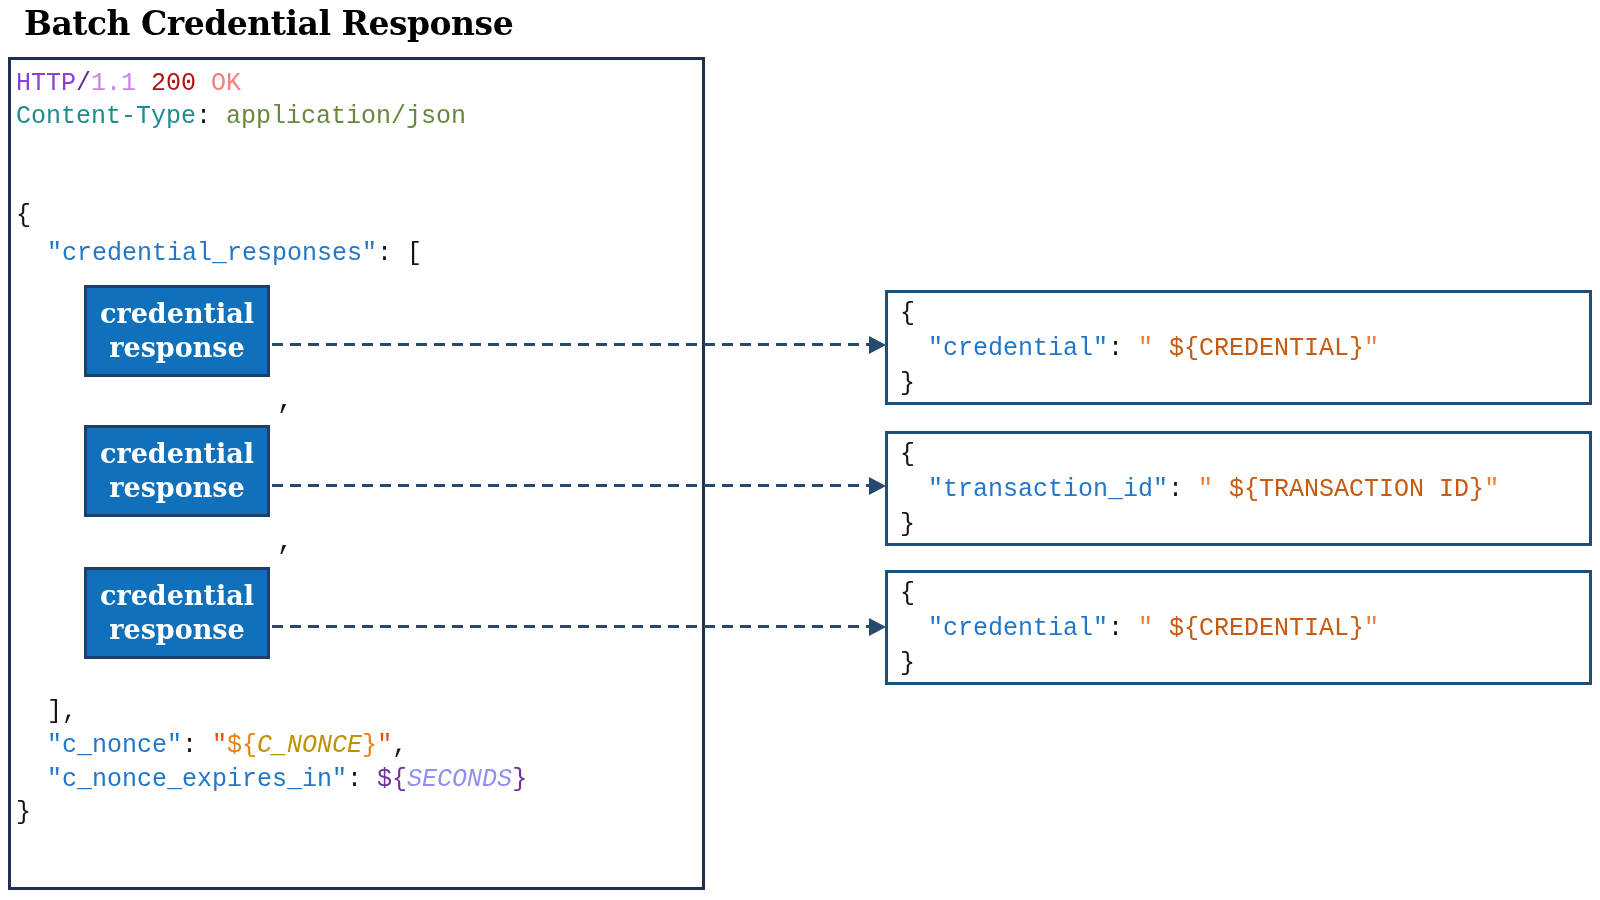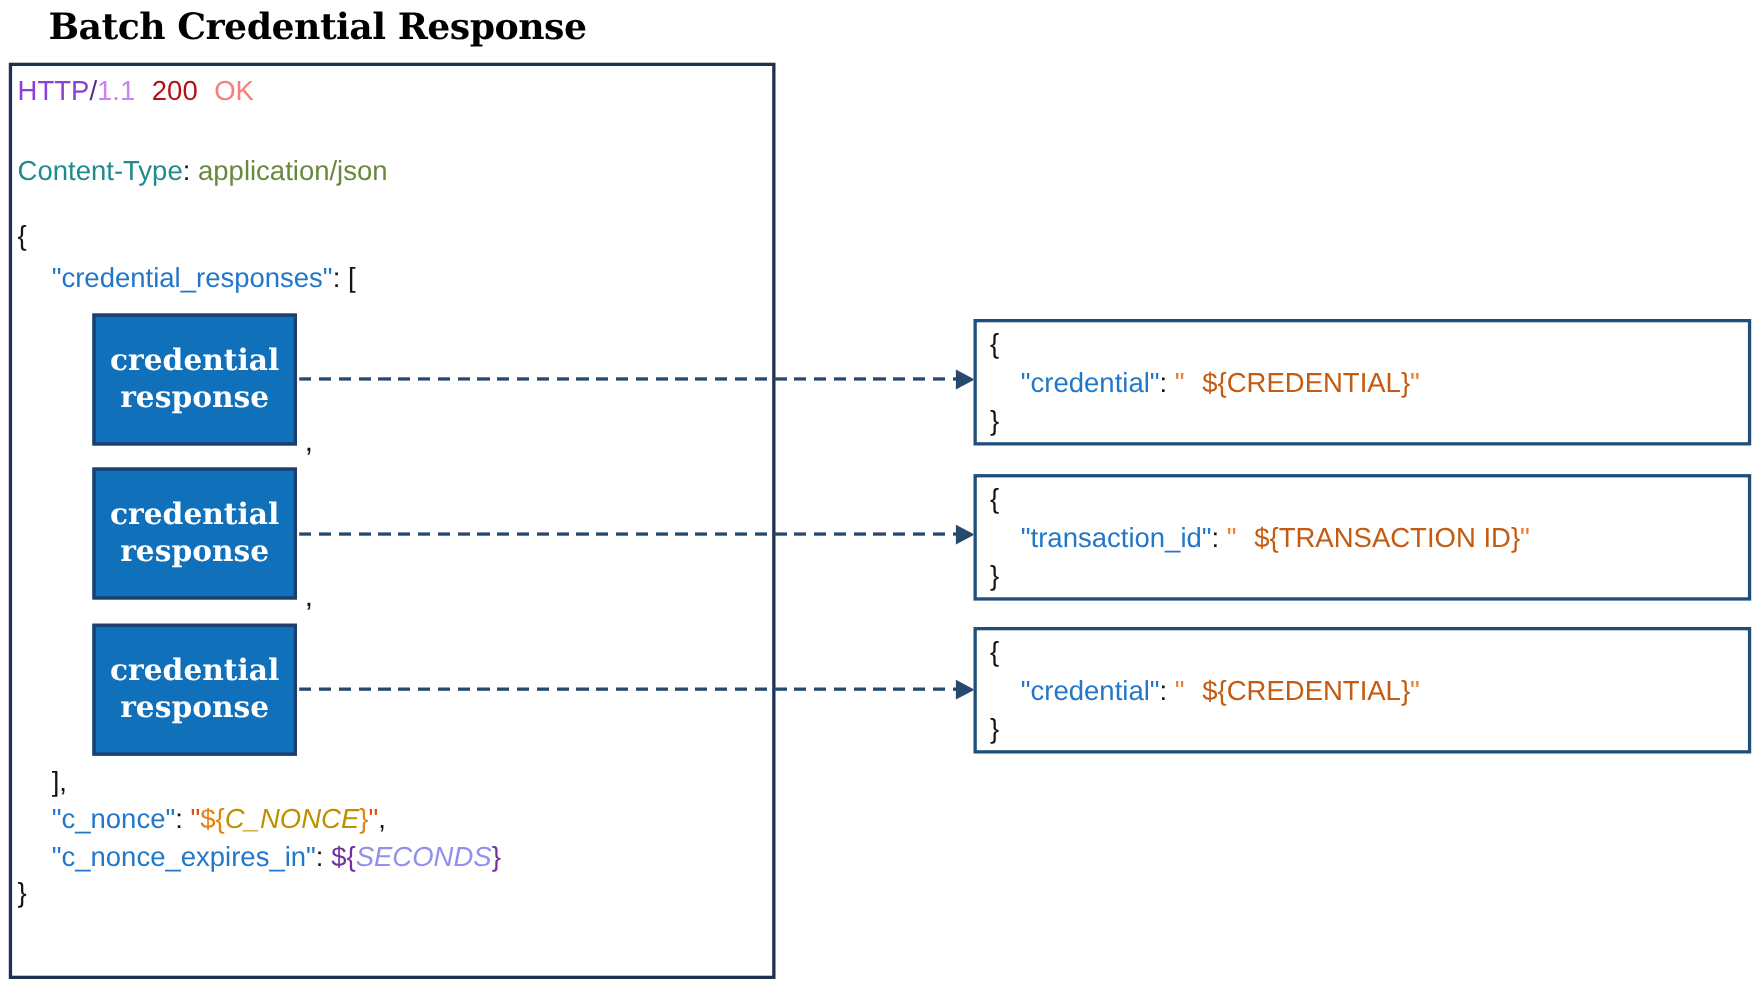--- a/index.html
+++ b/index.html
@@ -1,22 +1,22 @@
 <!DOCTYPE html>
 <html style="--ink: #141414; --box-border: #1f3050; --detail-border: #1f4e79; --arrow: #27496d; --blue-fill: #1170ba; --cred-border: #1c3f6e; --key-blue: #2277c8; --proto-purple: #8b41d5; --slash-purple: #5a2c90; --version-lilac: #c983f2; --status-dark-red: #b41117; --reason-salmon: #f57f7f; --header-teal: #1f8b8d; --header-value-olive: #67893c; --orange-light: #ed7d31; --orange-dark: #c55a11; --red-orange: #e04e12; --brace-orange: #e8820e; --gold: #bf9000; --purple-dark: #7030a0; --purple-light: #9090f0;"><head>
 <meta charset="utf-8">
 <style>
   html,body{margin:0;padding:0;background:#ffffff;}
   .canvas{position:relative;width:1600px;height:900px;background:#ffffff;overflow:hidden;
           font-family:"Liberation Sans",sans-serif;}
   .title{position:absolute;left:24px;top:4px;font-family:"DejaVu Serif",serif;
-         font-weight:bold;font-size:33px;color:#000;letter-spacing:-0.5px;margin-left:20px;}
+         font-weight:bold;font-size:33px;color:#000;letter-spacing:-0.5px;}
   .left-box{position:absolute;left:8px;top:57px;width:697px;height:833px;
             box-sizing:border-box;border:3px solid var(--box-border);background:#fff;}
-  .code{font-family:Liberation Sans, sans-serif;font-size:25px;white-space:pre;
+  .code{font-family:Liberation Mono, monospace;font-size:25px;white-space:pre;
         color:var(--ink);line-height:33px;}
   .line{position:absolute;}
   .gap{display:inline-block;width:15px;}
   
   .t-proto{color:var(--proto-purple);}
   .t-slash{color:var(--slash-purple);}
   .t-version{color:var(--version-lilac);}
   .t-code{color:var(--status-dark-red);}
   .t-reason{color:var(--reason-salmon);}
   .t-hname{color:var(--header-teal);}
@@ -24,21 +24,21 @@
   .t-key{color:var(--key-blue);}
   .t-ink{color:var(--ink);}
   .t-oq{color:var(--orange-light);}
   .t-od{color:var(--orange-dark);margin-left:16px;}
   .t-rq{color:var(--red-orange);}
   .t-ob{color:var(--brace-orange);}
   .t-gold{color:var(--gold);font-style:italic;}
   .t-pd{color:var(--purple-dark);}
   .t-pl{color:var(--purple-light);font-style:italic;}
   
-  .cred-box{position:absolute;left:84px;width:186px;height:120px;box-sizing:border-box;
+  .cred-box{position:absolute;left:84px;width:186px;height:92px;box-sizing:border-box;
             background:var(--blue-fill);border:3px solid var(--cred-border);
             display:flex;flex-direction:column;justify-content:center;align-items:center;
             color:#ffffff;font-family:"DejaVu Serif",serif;font-weight:bold;
             font-size:27px;line-height:34px;text-align:center;}
   .comma{font-size:27px;}
   
   .arrow-line{position:absolute;left:272px;width:598px;height:3px;
               background:repeating-linear-gradient(90deg,var(--arrow) 0 11px,transparent 11px 18px);}
   .arrow-head{position:absolute;left:869px;width:0;height:0;
               border-top:9px solid transparent;border-bottom:9px solid transparent;
@@ -53,21 +53,21 @@
 <body>
 
 <div class="canvas">
 
   <div class="title">Batch Credential Response</div>
 
   <div class="left-box"></div>
 
   <div class="code line" style="left:16px;top:67px;"><span class="t-proto">HTTP</span><span class="t-slash">/</span><span class="t-version">1.1</span><span class="gap"></span><span class="t-code">200</span><span class="gap"></span><span class="t-reason">OK</span></div>
 
-  <div class="code line" style="left:16px;top:100px;margin-top:40px;"><span class="t-hname">Content-Type</span><span class="t-ink">: </span><span class="t-hval">application/json</span></div>
+  <div class="code line" style="left:16px;top:100px;"><span class="t-hname">Content-Type</span><span class="t-ink">: </span><span class="t-hval">application/json</span></div>
 
 
   <div class="code line" style="left:16px;top:199px;">{</div>
 
   <div class="code line" style="left:47px;top:237px;"><span class="t-key">"credential_responses"</span><span class="t-ink">: </span><span class="t-ink">[</span></div>
 
   <div class="cred-box" style="top:285px;">
       <div>credential</div>
       <div>response</div>
     </div>

